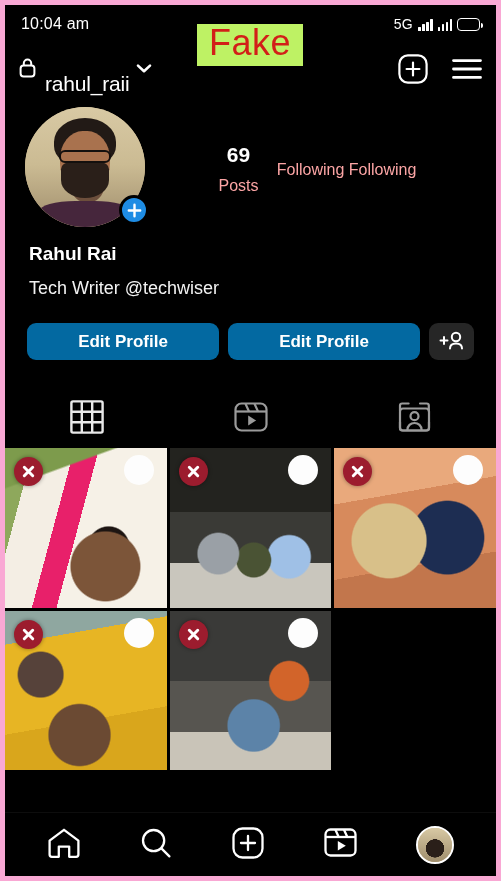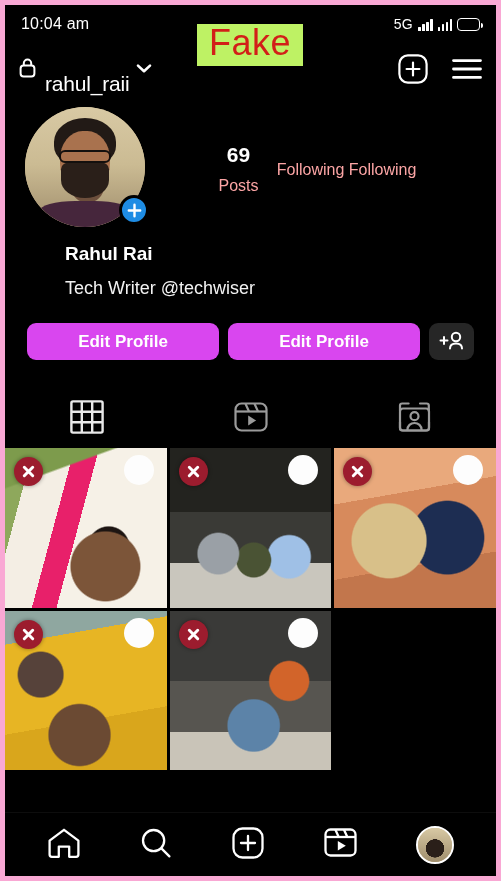--- a/index.html
+++ b/index.html
@@ -218,21 +218,21 @@
   }
   .stat-lbl {
     font-size: 16px;
     font-weight: 400;
     color: #fca5a5;
     display: block;
     margin-top: 6px;
   }
 
   
-  .bio { padding: 6px 12px 0 24px; margin-left: 36px; }
+  .bio { padding: 6px 12px 0 24px; }
   .full-name {
     font-size: 19px;
     font-weight: bold;
     margin-top: 10px;
   }
   .bio-line {
     font-size: 18px;
     font-weight: 400;
     margin-top: 13px;
     color: #f2f2f2;
@@ -240,21 +240,21 @@
 
   
   .actions {
     display: flex;
     gap: 9px;
     padding: 24px 22px 0 22px;
   }
   .act-btn {
     flex: 1;
     height: 37px;
-    background: #d946ef;
+    background: #0369a1;
     border: none;
     border-radius: 9px;
     color: #ffffff;
     font-size: 17px;
     font-weight: bold;
     font-family: "Liberation Sans", sans-serif;
     display: flex;
     align-items: center;
     justify-content: center;
     cursor: pointer;

